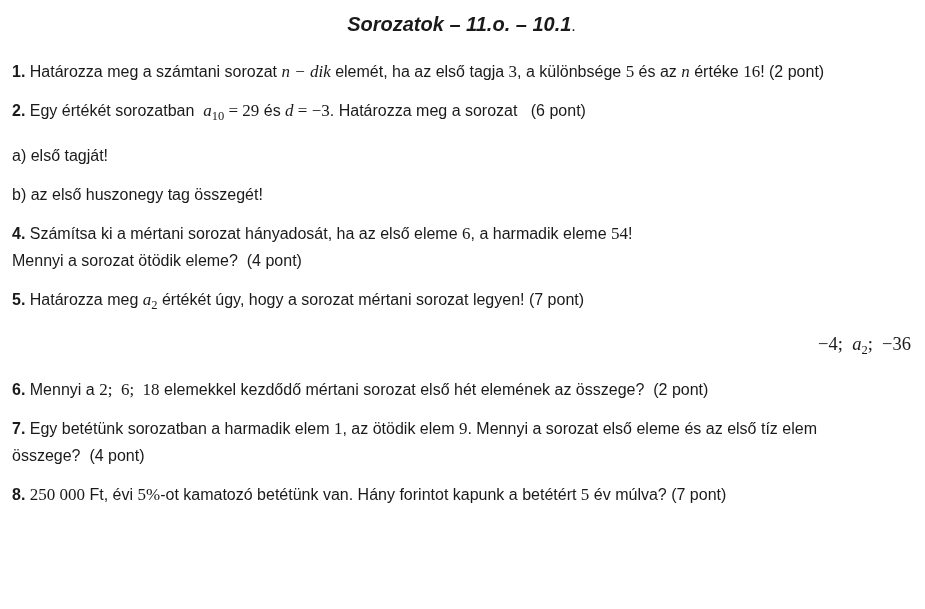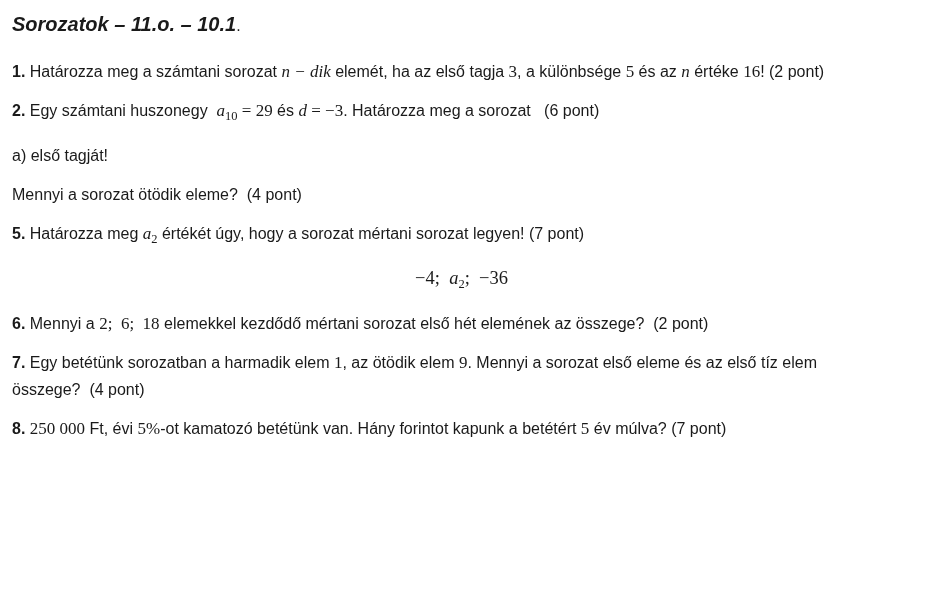--- a/index.html
+++ b/index.html
@@ -4,51 +4,55 @@
 <style>
   html,body{margin:0;padding:0}
   body{
     width:925px;height:609px;overflow:hidden;
     background:#ffffff;color:#1a1a1a;
     font-family:"Liberation Sans",sans-serif;
     font-size:16px;
   }
   .doc{padding:10px 14px 0 12px}
   .title{
-    font-weight:bold;font-style:italic;
+    text-align:center;font-weight:bold;font-style:italic;
     font-size:20px;line-height:24px;margin:2px 0 20px 0;
   }
   .title .period{font-weight:normal;font-style:normal;font-size:16px}
   .para{margin:12px 0 12px 0}
   .line{white-space:pre;line-height:27px}
   .s-b{font-weight:bold}
   .s-r{}
   .s-m{font-family:"Liberation Serif","DejaVu Serif",serif;font-size:17px}
   .s-mi{font-family:"Liberation Serif","DejaVu Serif",serif;font-style:italic;font-size:17px}
   .s-msub{font-family:"Liberation Serif","DejaVu Serif",serif;font-size:12.5px;vertical-align:-4px}
-  .center{text-align:center}
+  .center{text-align:right}
   .formula .s-m{font-size:18.5px}
   .formula .s-mi{font-size:18.5px}
 </style>
 </head>
 <body style="background: rgb(255, 255, 255); color: rgb(26, 26, 26);">
 
 <div class="doc">
   <div class="title"><span>Sorozatok – 11.o. – 10.1</span><span class="period">.</span></div>
   <div>
       <div class="para">
         <div class="line"><span class="s-b">1.</span><span class="s-r"> Határozza meg a számtani sorozat </span><span class="s-mi">n − dik</span><span class="s-r"> elemét, ha az első tagja </span><span class="s-m">3</span><span class="s-r">, a különbsége </span><span class="s-m">5</span><span class="s-r"> és az </span><span class="s-mi">n</span><span class="s-r"> értéke </span><span class="s-m">16</span><span class="s-r">! (2 pont)</span></div>
       </div>
       <div class="para">
-        <div class="line"><span class="s-b">2.</span><span class="s-r"> Egy számtani huszonegy  </span><span class="s-mi">a</span><span class="s-msub">10</span><span class="s-m"> = 29</span><span class="s-r"> és </span><span class="s-mi">d</span><span class="s-m"> = −3</span><span class="s-r">. Határozza meg a sorozat   (6 pont)</span></div>
+        <div class="line"><span class="s-b">2.</span><span class="s-r"> Egy értékét sorozatban  </span><span class="s-mi">a</span><span class="s-msub">10</span><span class="s-m"> = 29</span><span class="s-r"> és </span><span class="s-mi">d</span><span class="s-m"> = −3</span><span class="s-r">. Határozza meg a sorozat   (6 pont)</span></div>
       </div>
       <div class="para">
         <div class="line"><span class="s-r">a) első tagját!</span></div>
       </div>
       <div class="para">
+        <div class="line"><span class="s-r">b) az első huszonegy tag összegét!</span></div>
+      </div>
+      <div class="para">
+        <div class="line"><span class="s-b">4.</span><span class="s-r"> Számítsa ki a mértani sorozat hányadosát, ha az első eleme </span><span class="s-m">6</span><span class="s-r">, a harmadik eleme </span><span class="s-m">54</span><span class="s-r">!</span></div>
         <div class="line"><span class="s-r">Mennyi a sorozat ötödik eleme?  (4 pont)</span></div>
       </div>
       <div class="para">
         <div class="line"><span class="s-b">5.</span><span class="s-r"> Határozza meg </span><span class="s-mi">a</span><span class="s-msub">2</span><span class="s-r"> értékét úgy, hogy a sorozat mértani sorozat legyen! (7 pont)</span></div>
       </div>
       <div class="para center formula">
         <div class="line"><span class="s-m">−4;  </span><span class="s-mi">a</span><span class="s-msub">2</span><span class="s-m">;  −36</span></div>
       </div>
       <div class="para">
         <div class="line"><span class="s-b">6.</span><span class="s-r"> Mennyi a </span><span class="s-m">2;  6;  18</span><span class="s-r"> elemekkel kezdődő mértani sorozat első hét elemének az összege?  (2 pont)</span></div>

